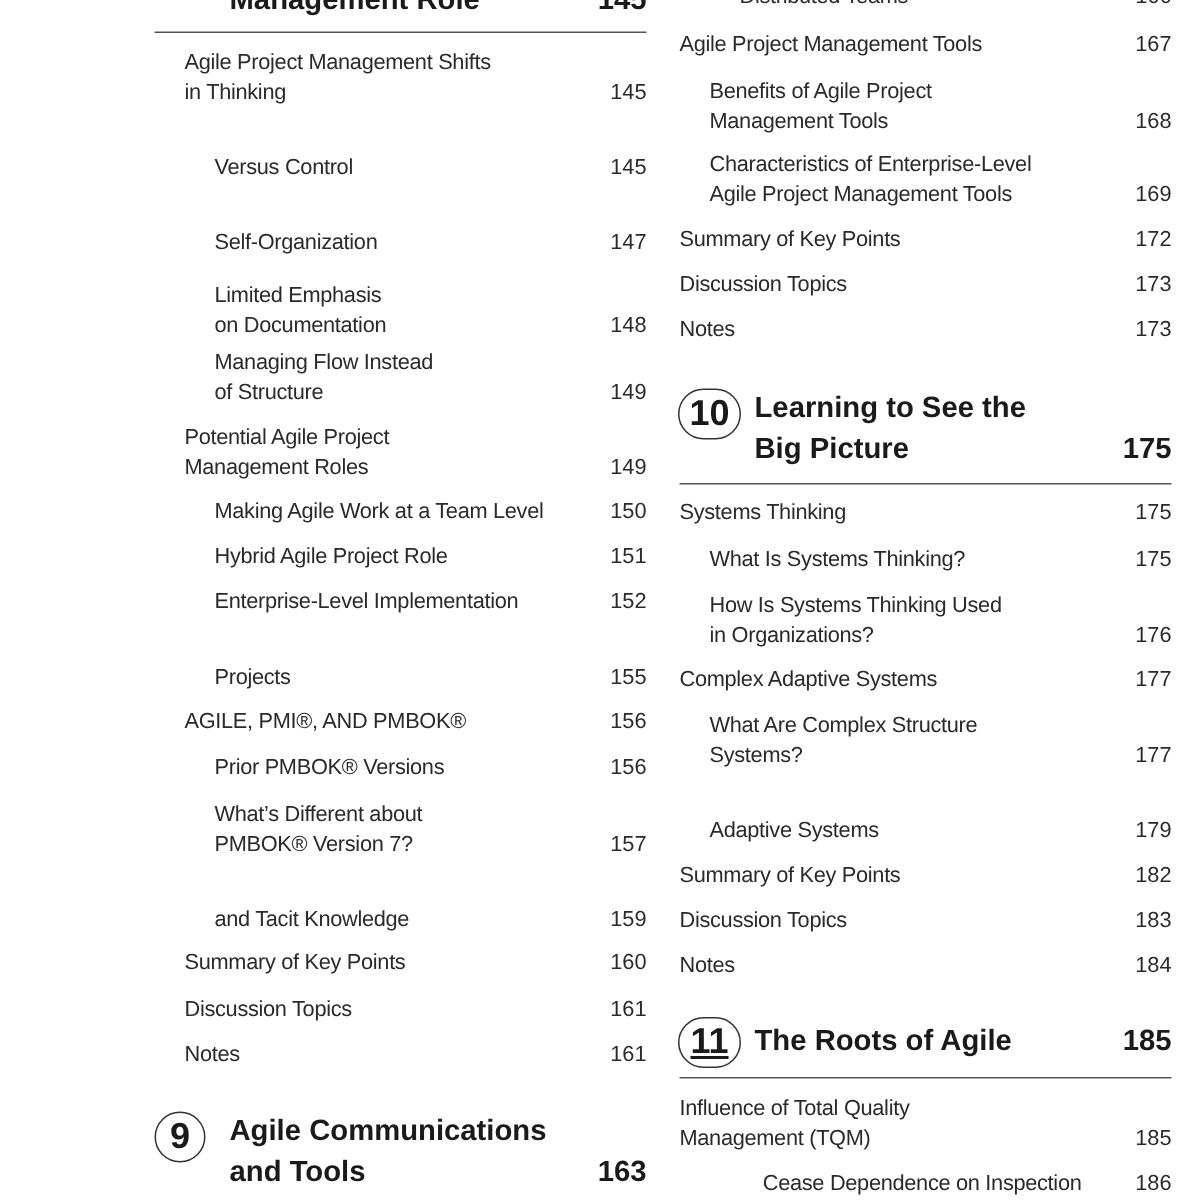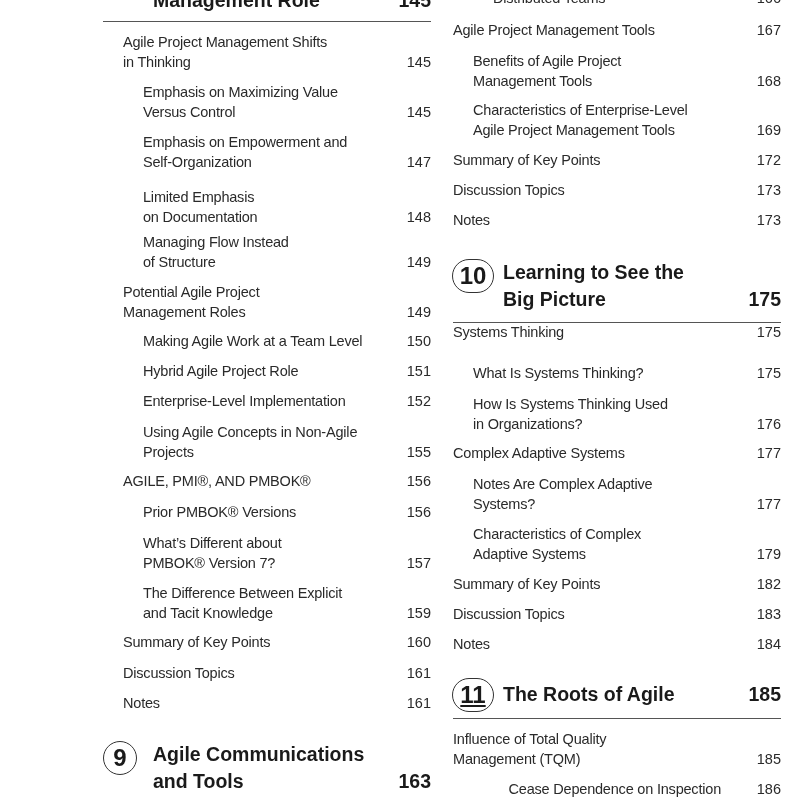--- a/index.html
+++ b/index.html
@@ -38,25 +38,25 @@
     <span class="ctitle" style="padding-left:50px;">Management Role</span>
     <span class="cpage">145</span>
   </div>
   <div class="rule" style="top:21px;"></div>
 
   <div class="entry lvl1" style="top:33px;">
     <span class="title"><span>Agile Project Management Shifts</span><br><span>in Thinking</span></span>
     <span class="page">145</span>
   </div>
   <div class="entry lvl2" style="top:83px;">
-    <span class="title"><span>Emphasis on Maximizing Value</span><br><span>Versus Control</span></span>
+    <span class="title"><br><span>Versus Control</span></span>
     <span class="page">145</span>
   </div>
   <div class="entry lvl2" style="top:133px;">
-    <span class="title"><span>Emphasis on Empowerment and</span><br><span>Self-Organization</span></span>
+    <span class="title"><br><span>Self-Organization</span></span>
     <span class="page">147</span>
   </div>
   <div class="entry lvl2" style="top:188px;">
     <span class="title"><span>Limited Emphasis</span><br><span>on Documentation</span></span>
     <span class="page">148</span>
   </div>
   <div class="entry lvl2" style="top:233px;">
     <span class="title"><span>Managing Flow Instead</span><br><span>of Structure</span></span>
     <span class="page">149</span>
   </div>
@@ -70,37 +70,37 @@
   </div>
   <div class="entry lvl2" style="top:362px;">
     <span class="title">Hybrid Agile Project Role</span>
     <span class="page">151</span>
   </div>
   <div class="entry lvl2" style="top:392px;">
     <span class="title">Enterprise-Level Implementation</span>
     <span class="page">152</span>
   </div>
   <div class="entry lvl2" style="top:423px;">
-    <span class="title"><span>Using Agile Concepts in Non-Agile</span><br><span>Projects</span></span>
+    <span class="title"><br><span>Projects</span></span>
     <span class="page">155</span>
   </div>
   <div class="entry lvl1" style="top:472px;">
     <span class="title">AGILE, PMI®, AND PMBOK®</span>
     <span class="page">156</span>
   </div>
   <div class="entry lvl2" style="top:503px;">
     <span class="title">Prior PMBOK® Versions</span>
     <span class="page">156</span>
   </div>
   <div class="entry lvl2" style="top:534px;">
     <span class="title"><span>What’s Different about</span><br><span>PMBOK® Version 7?</span></span>
     <span class="page">157</span>
   </div>
   <div class="entry lvl2" style="top:584px;">
-    <span class="title"><span>The Difference Between Explicit</span><br><span>and Tacit Knowledge</span></span>
+    <span class="title"><br><span>and Tacit Knowledge</span></span>
     <span class="page">159</span>
   </div>
   <div class="entry lvl1" style="top:633px;">
     <span class="title">Summary of Key Points</span>
     <span class="page">160</span>
   </div>
   <div class="entry lvl1" style="top:664px;">
     <span class="title">Discussion Topics</span>
     <span class="page">161</span>
   </div>
@@ -146,42 +146,42 @@
     <span class="page">173</span>
   </div>
 
   <div class="chap" style="top:259px;">
     <span class="num" style="min-width:42px; left:-1px;">10</span>
     <span class="ctitle"><span>Learning to See the</span><br><span>Big Picture</span></span>
     <span class="cpage">175</span>
   </div>
   <div class="rule" style="top:322px;"></div>
 
-  <div class="entry" style="top:323px;">
+  <div class="entry" style="top:333px;">
     <span class="title">Systems Thinking</span>
     <span class="page">175</span>
   </div>
   <div class="entry lvl1" style="top:364px;">
     <span class="title">What Is Systems Thinking?</span>
     <span class="page">175</span>
   </div>
   <div class="entry lvl1" style="top:395px;">
     <span class="title"><span>How Is Systems Thinking Used</span><br><span>in Organizations?</span></span>
     <span class="page">176</span>
   </div>
   <div class="entry" style="top:444px;">
     <span class="title">Complex Adaptive Systems</span>
     <span class="page">177</span>
   </div>
   <div class="entry lvl1" style="top:475px;">
-    <span class="title"><span>Notes Are Complex Adaptive</span><br><span>Systems?</span></span>
+    <span class="title"><span>What Are Complex Structure</span><br><span>Systems?</span></span>
     <span class="page">177</span>
   </div>
   <div class="entry lvl1" style="top:525px;">
-    <span class="title"><span>Characteristics of Complex</span><br><span>Adaptive Systems</span></span>
+    <span class="title"><br><span>Adaptive Systems</span></span>
     <span class="page">179</span>
   </div>
   <div class="entry" style="top:575px;">
     <span class="title">Summary of Key Points</span>
     <span class="page">182</span>
   </div>
   <div class="entry" style="top:605px;">
     <span class="title">Discussion Topics</span>
     <span class="page">183</span>
   </div>

